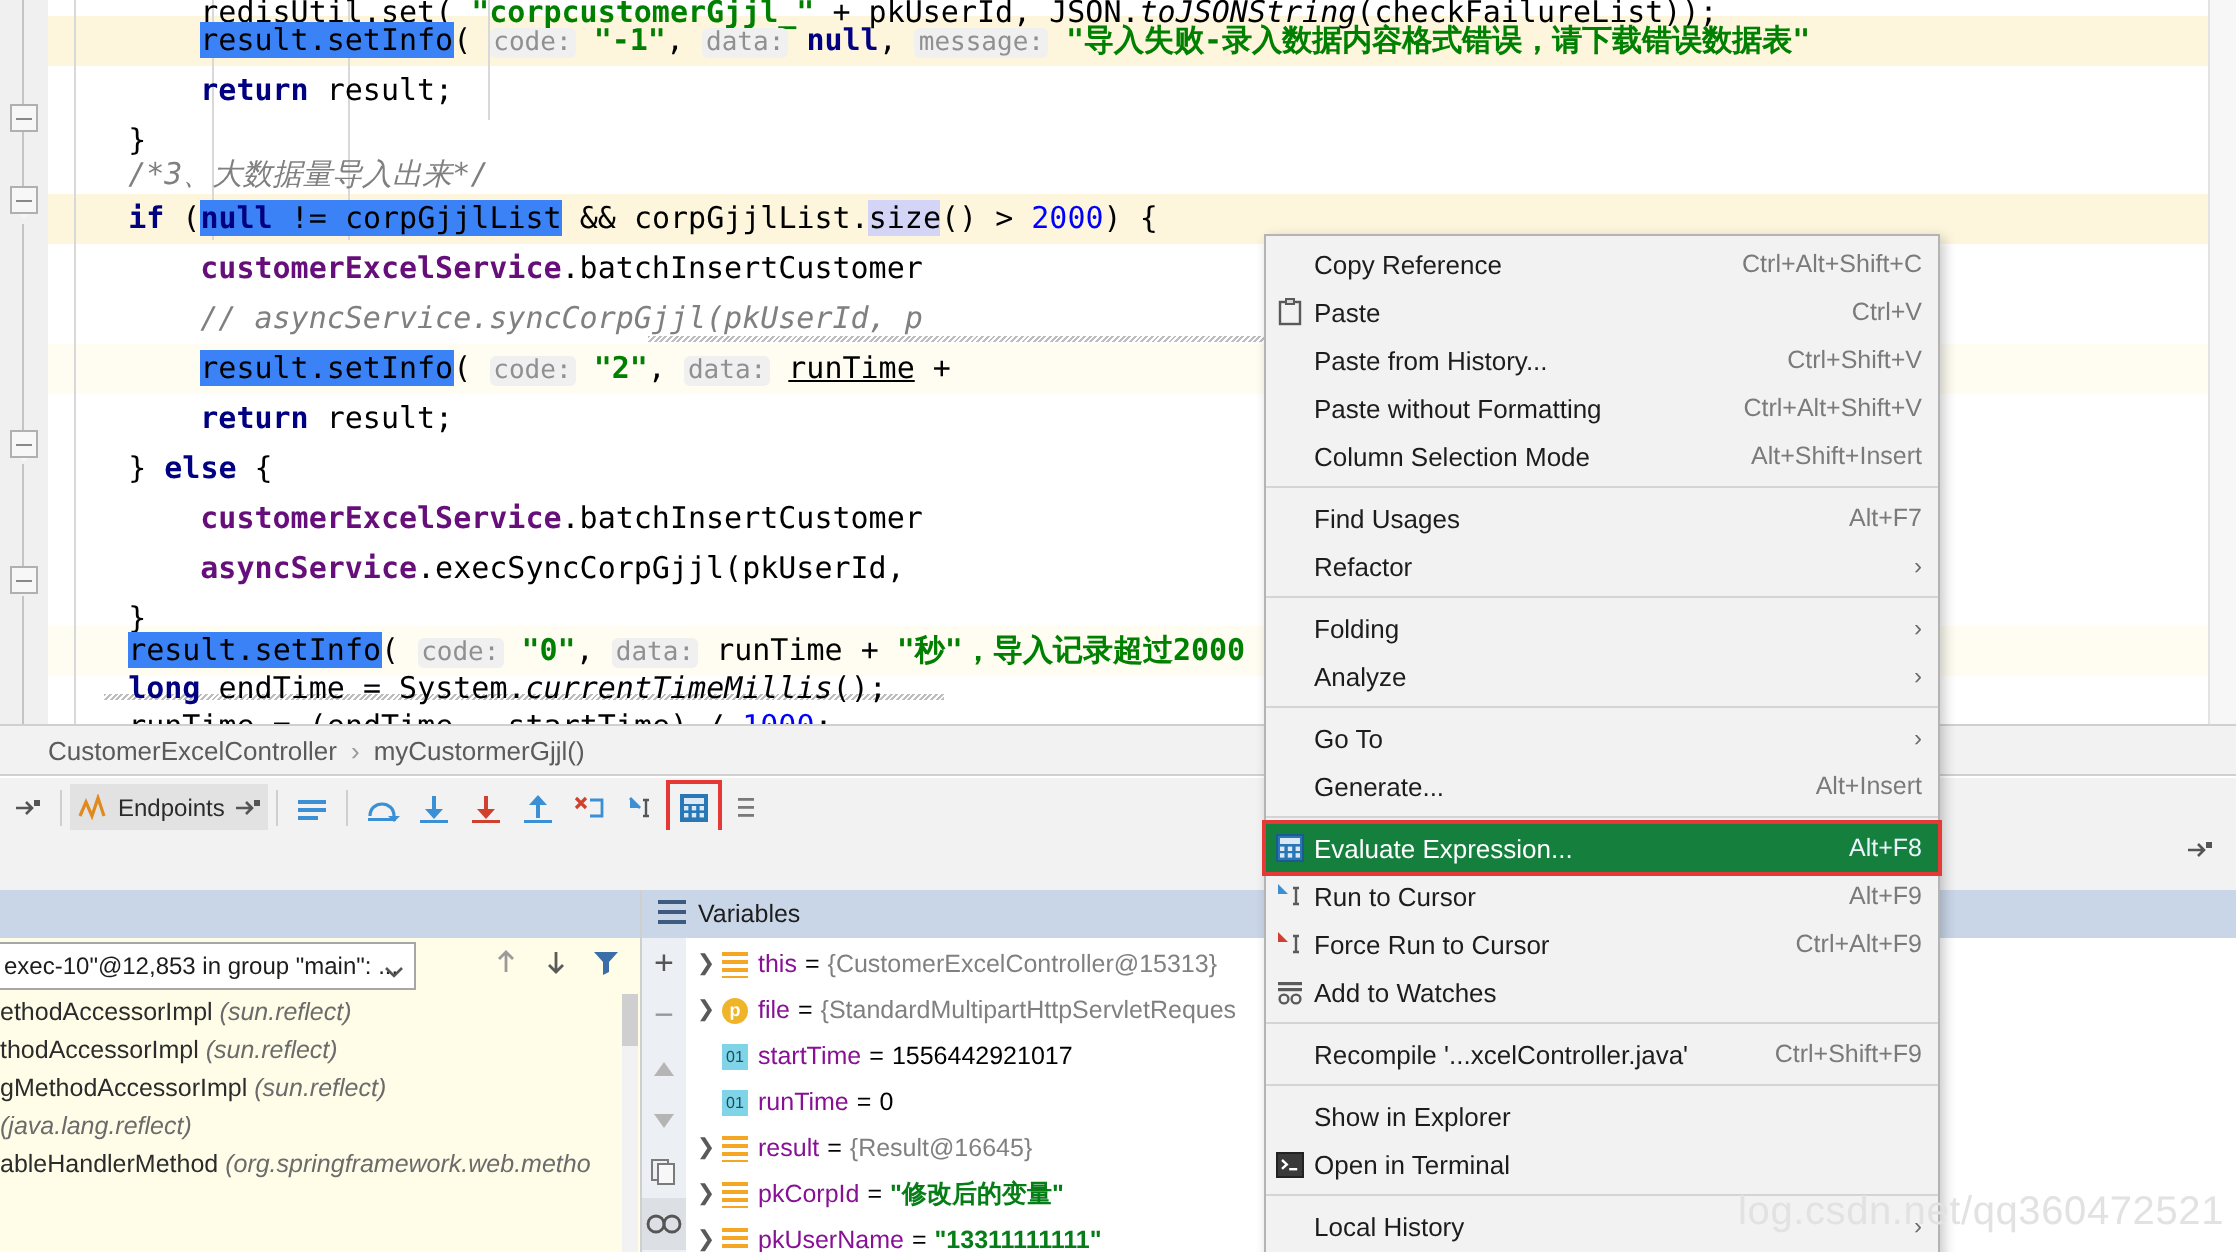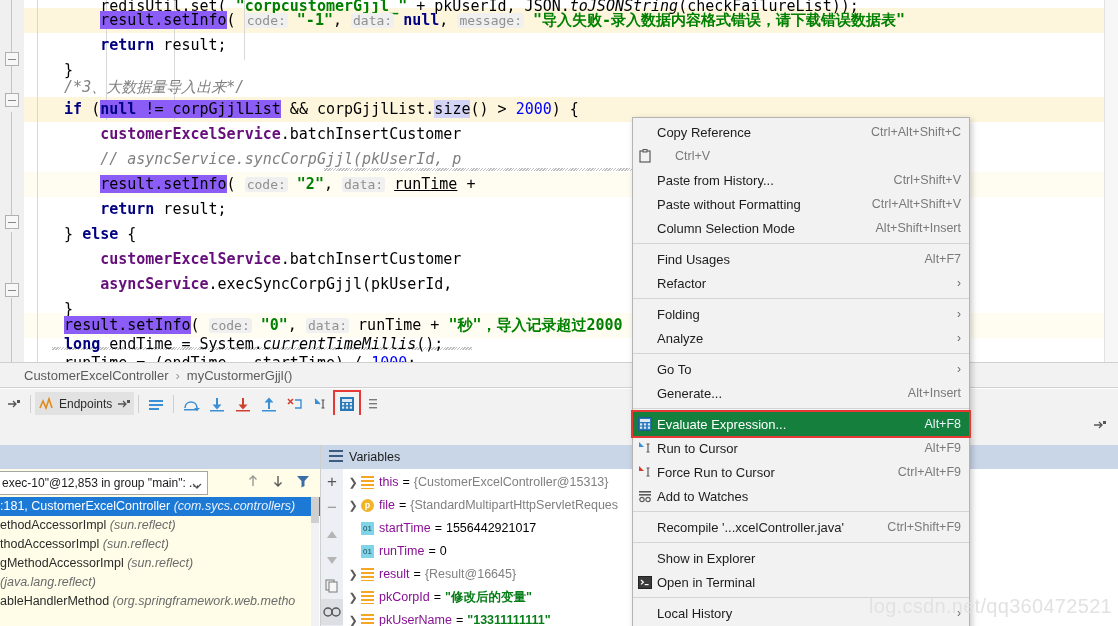--- a/index.html
+++ b/index.html
@@ -49,21 +49,21 @@
   .kw{color:#000080;font-weight:bold;}
   .fld{color:#660e7a;font-weight:bold;}
   .str{color:#008000;font-weight:bold;}
   .num{color:#0000ff;}
   .cmt{color:#808080;font-style:italic;}
   .hint{color:#909090;background:#f0f0f0;border-radius:3px;padding:0 2px;font-size:13px;}
   .stat{color:#000;}
   .ital{font-style:italic;}
   .undl{text-decoration:underline;}
   .sel{background:#d4d4f7;}
-  .yhl{background:#8b5cf6;margin-top:32px;}
+  .yhl{background:#3b82f6;margin-top:32px;}
   .wave{
     position:absolute;height:3px;
     background-image:repeating-linear-gradient(135deg,#bdbdbd 0 1px,transparent 1px 2px);
   }
   
   #markercol{
     position:absolute;right:0;top:0;width:13px;height:362px;background:#f7f7f7;
     border-left:1px solid #e3e3e3;
   }
   
@@ -350,21 +350,20 @@
           <path d="M6 3v10M2.5 9.5L6 13l3.5-3.5" stroke="#5a5a5a" fill="none" stroke-width="1.4"></path>
         </svg>
     </div>
     <div class="fnav" style="left:293px;">
       <svg width="14" height="16" viewBox="0 0 14 16">
           <path d="M1 3h12l-4.5 5v5l-3 1.5V8z" fill="#3b6ea8"></path>
         </svg>
     </div>
 
     <div id="frameslist">
-        <div class="frow active"><span>:181, CustomerExcelController </span><span class="pkg">(com.sycs.controllers)</span></div>
         <div class="frow"><span>ethodAccessorImpl </span><span class="pkg">(sun.reflect)</span></div>
         <div class="frow"><span>thodAccessorImpl </span><span class="pkg">(sun.reflect)</span></div>
         <div class="frow"><span>gMethodAccessorImpl </span><span class="pkg">(sun.reflect)</span></div>
         <div class="frow"><span></span><span class="pkg">(java.lang.reflect)</span></div>
         <div class="frow"><span>ableHandlerMethod </span><span class="pkg">(org.springframework.web.metho</span></div>
       </div>
     <div id="framesscroll">
       <div id="framesthumb"></div>
     </div>
   </div>
@@ -466,20 +465,21 @@
       <span class="mlabel">Copy Reference</span>
       <span class="mkey">Ctrl+Alt+Shift+C</span>
     </div>
     <div class="mi">
       <span class="micon">
         <svg width="12" height="14" viewBox="0 0 12 14">
           <rect x="1" y="2" width="10" height="11" fill="none" stroke="#5a5a5a" stroke-width="1.2"></rect>
           <rect x="4" y="0.5" width="4" height="2.5" fill="#d9d9d9" stroke="#5a5a5a" stroke-width="1"></rect>
         </svg>
       </span>
+      <span class="mlabel">Paste</span>
       <span class="mkey">Ctrl+V</span>
     </div>
     <div class="mi">
       <span class="micon"></span>
       <span class="mlabel">Paste from History...</span>
       <span class="mkey">Ctrl+Shift+V</span>
     </div>
     <div class="mi">
       <span class="micon"></span>
       <span class="mlabel">Paste without Formatting</span>

